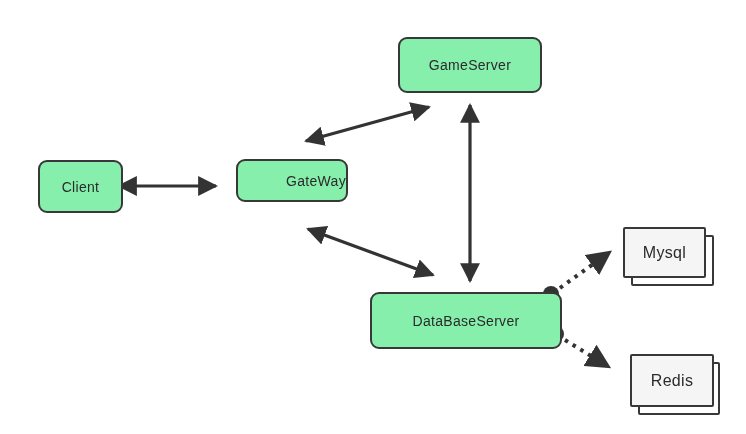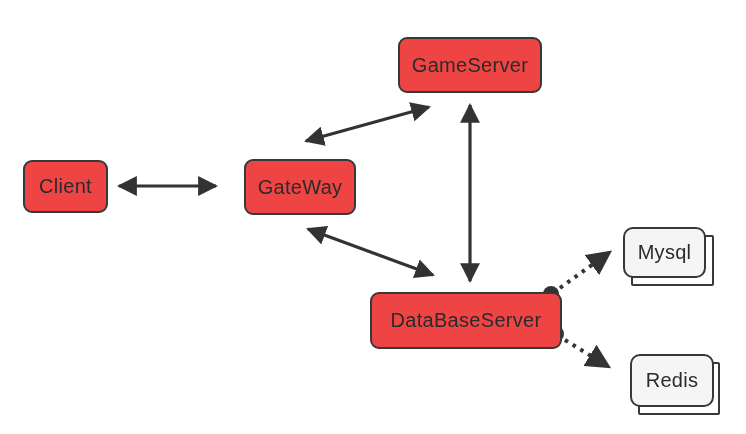--- a/index.html
+++ b/index.html
@@ -7,46 +7,46 @@
     width:746px;height:434px;
     background:#ffffff;
     font-family:"Liberation Sans","DejaVu Sans",sans-serif;
     position:relative;
     overflow:hidden;
   }
   .canvas{position:absolute;left:0;top:0;width:746px;height:434px;}
   svg.wires{position:absolute;left:0;top:0;width:746px;height:434px;}
   .node{
     position:absolute;
-    background:#ef4444;
+    background:#86efac;
     border:2.5px solid #383838;
     border-radius:9px;
     display:flex;align-items:center;justify-content:center;
-    font-size:20px;color:#2b2b2b;letter-spacing:0.3px;
+    font-size:14px;color:#2b2b2b;letter-spacing:0.3px;
     box-sizing:border-box;
   }
   .stack-back{
     position:absolute;
     background:#ffffff;
     border:2.5px solid #383838;
     border-radius:2px;
     box-sizing:border-box;
   }
   .stack-front{
     position:absolute;
     background:#f5f5f5;
     border:2.5px solid #383838;
-    border-radius:10px;
+    border-radius:2px;
     display:flex;align-items:center;justify-content:center;
-    font-size:20px;color:#2b2b2b;letter-spacing:0.3px;
+    font-size:16px;color:#2b2b2b;letter-spacing:0.3px;
     box-sizing:border-box;
   }
   
-  #node-client{left:23px;top:160px;width:85px;height:53px;}
-  #node-gateway{left:244px;top:159px;width:112px;height:56px;}
+  #node-client{left:38px;top:160px;width:85px;height:53px;}
+  #node-gateway{left:236px;top:159px;width:112px;height:43px;justify-content:flex-end;}
   #node-gameserver{left:398px;top:37px;width:144px;height:56px;}
   #node-databaseserver{left:370px;top:292px;width:192px;height:57px;}
   #mysql-back{left:631px;top:235px;width:83px;height:51px;}
   #mysql-front{left:623px;top:227px;width:83px;height:51px;}
   #redis-back{left:638px;top:362px;width:82px;height:53px;}
   #redis-front{left:630px;top:354px;width:84px;height:53px;}
 </style>
 </head>
 <body>
 

